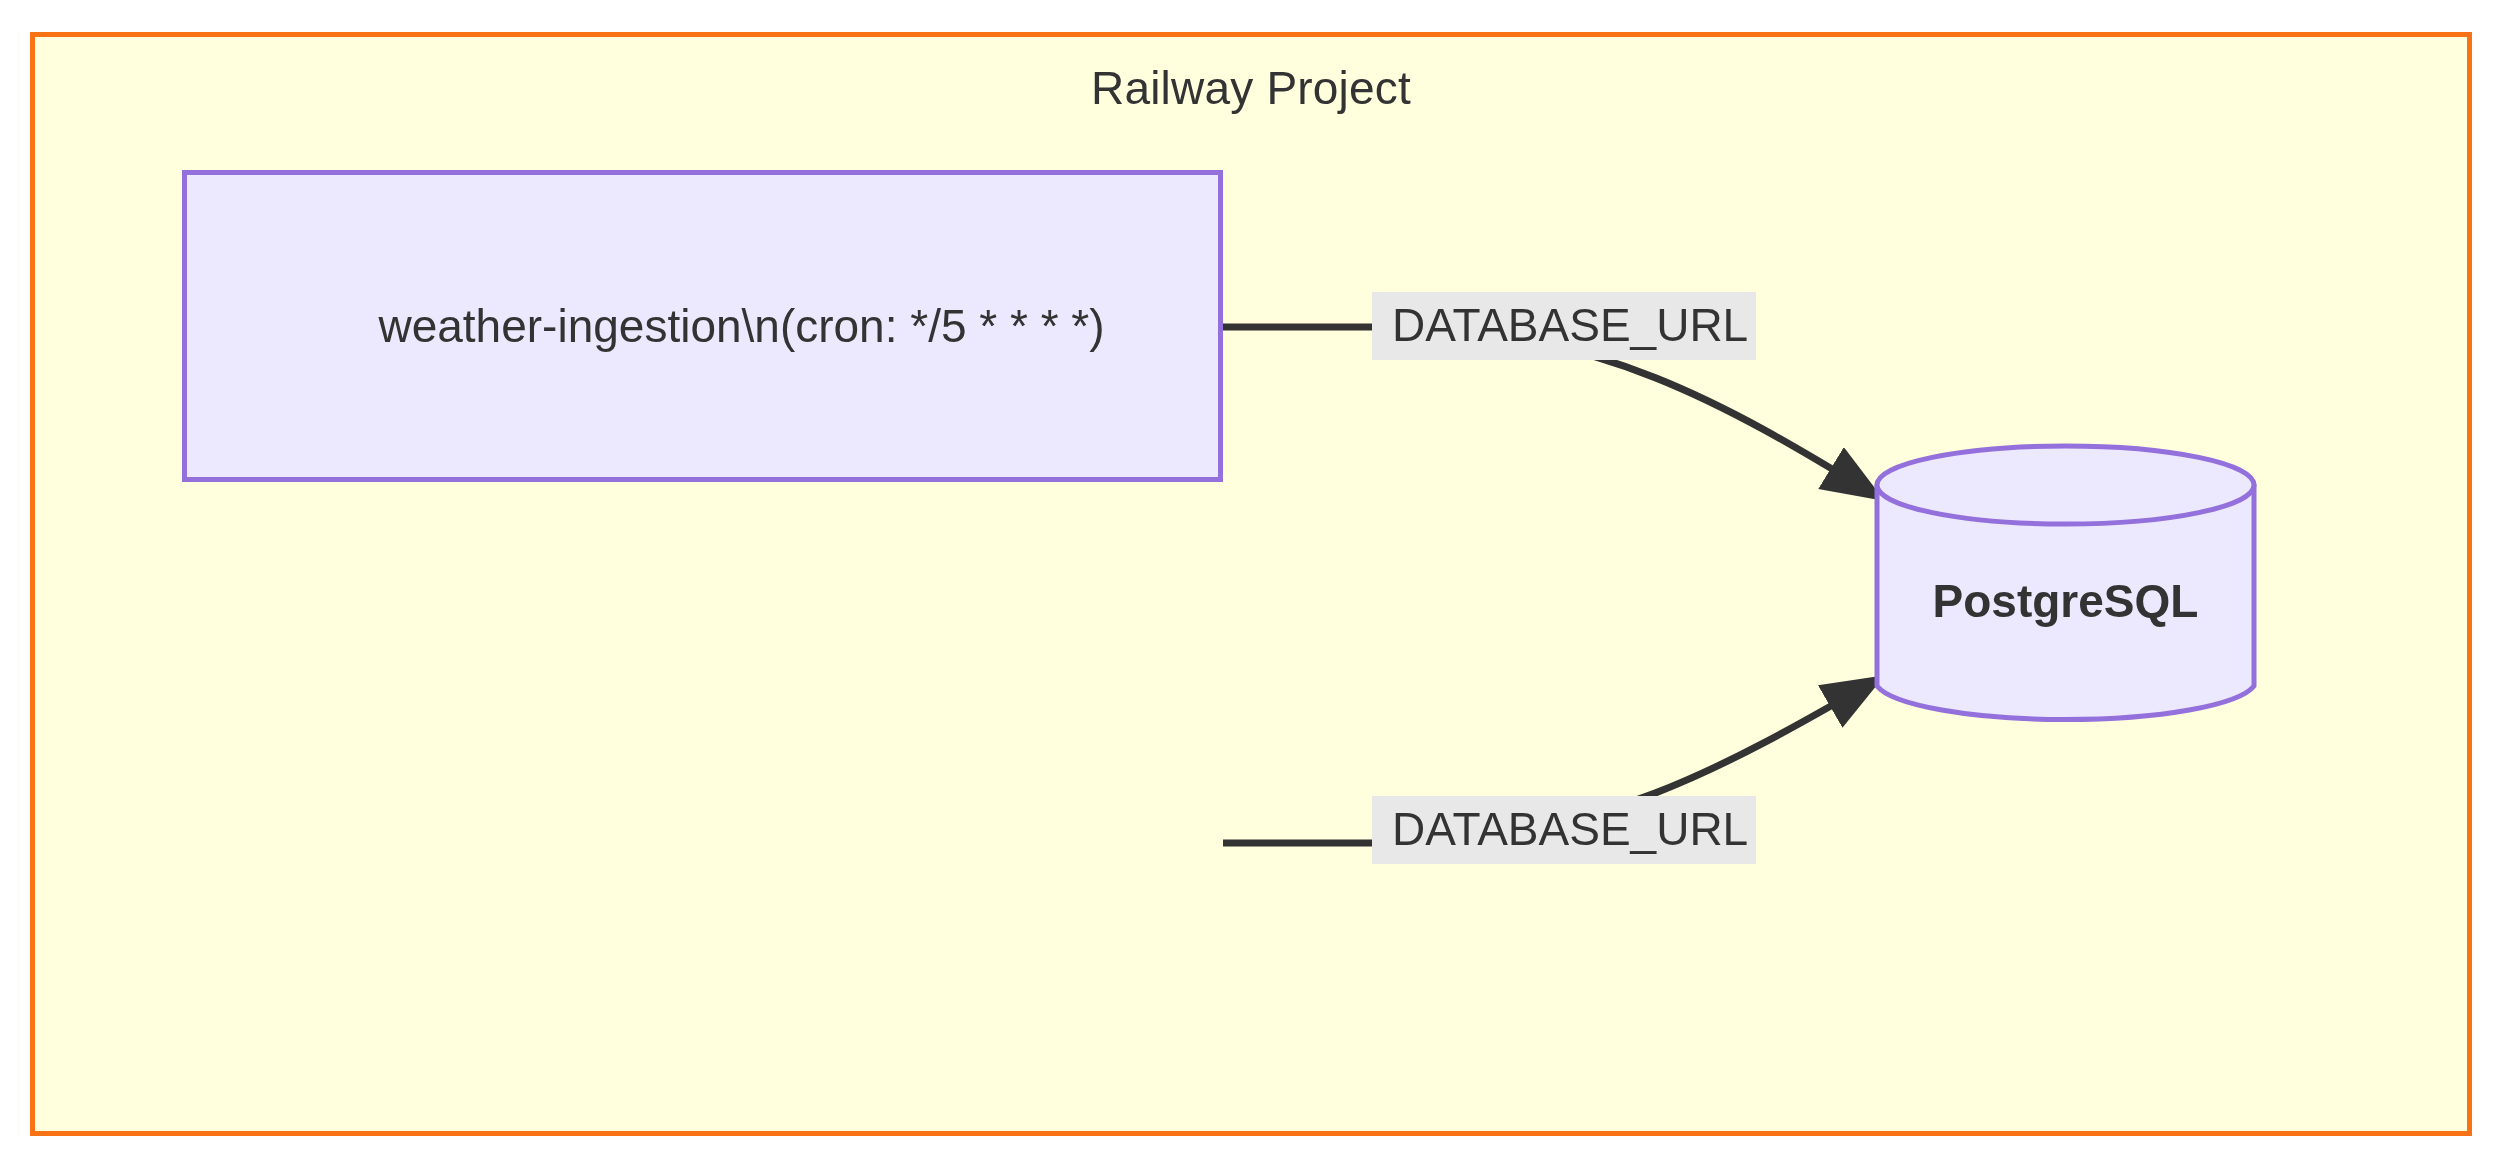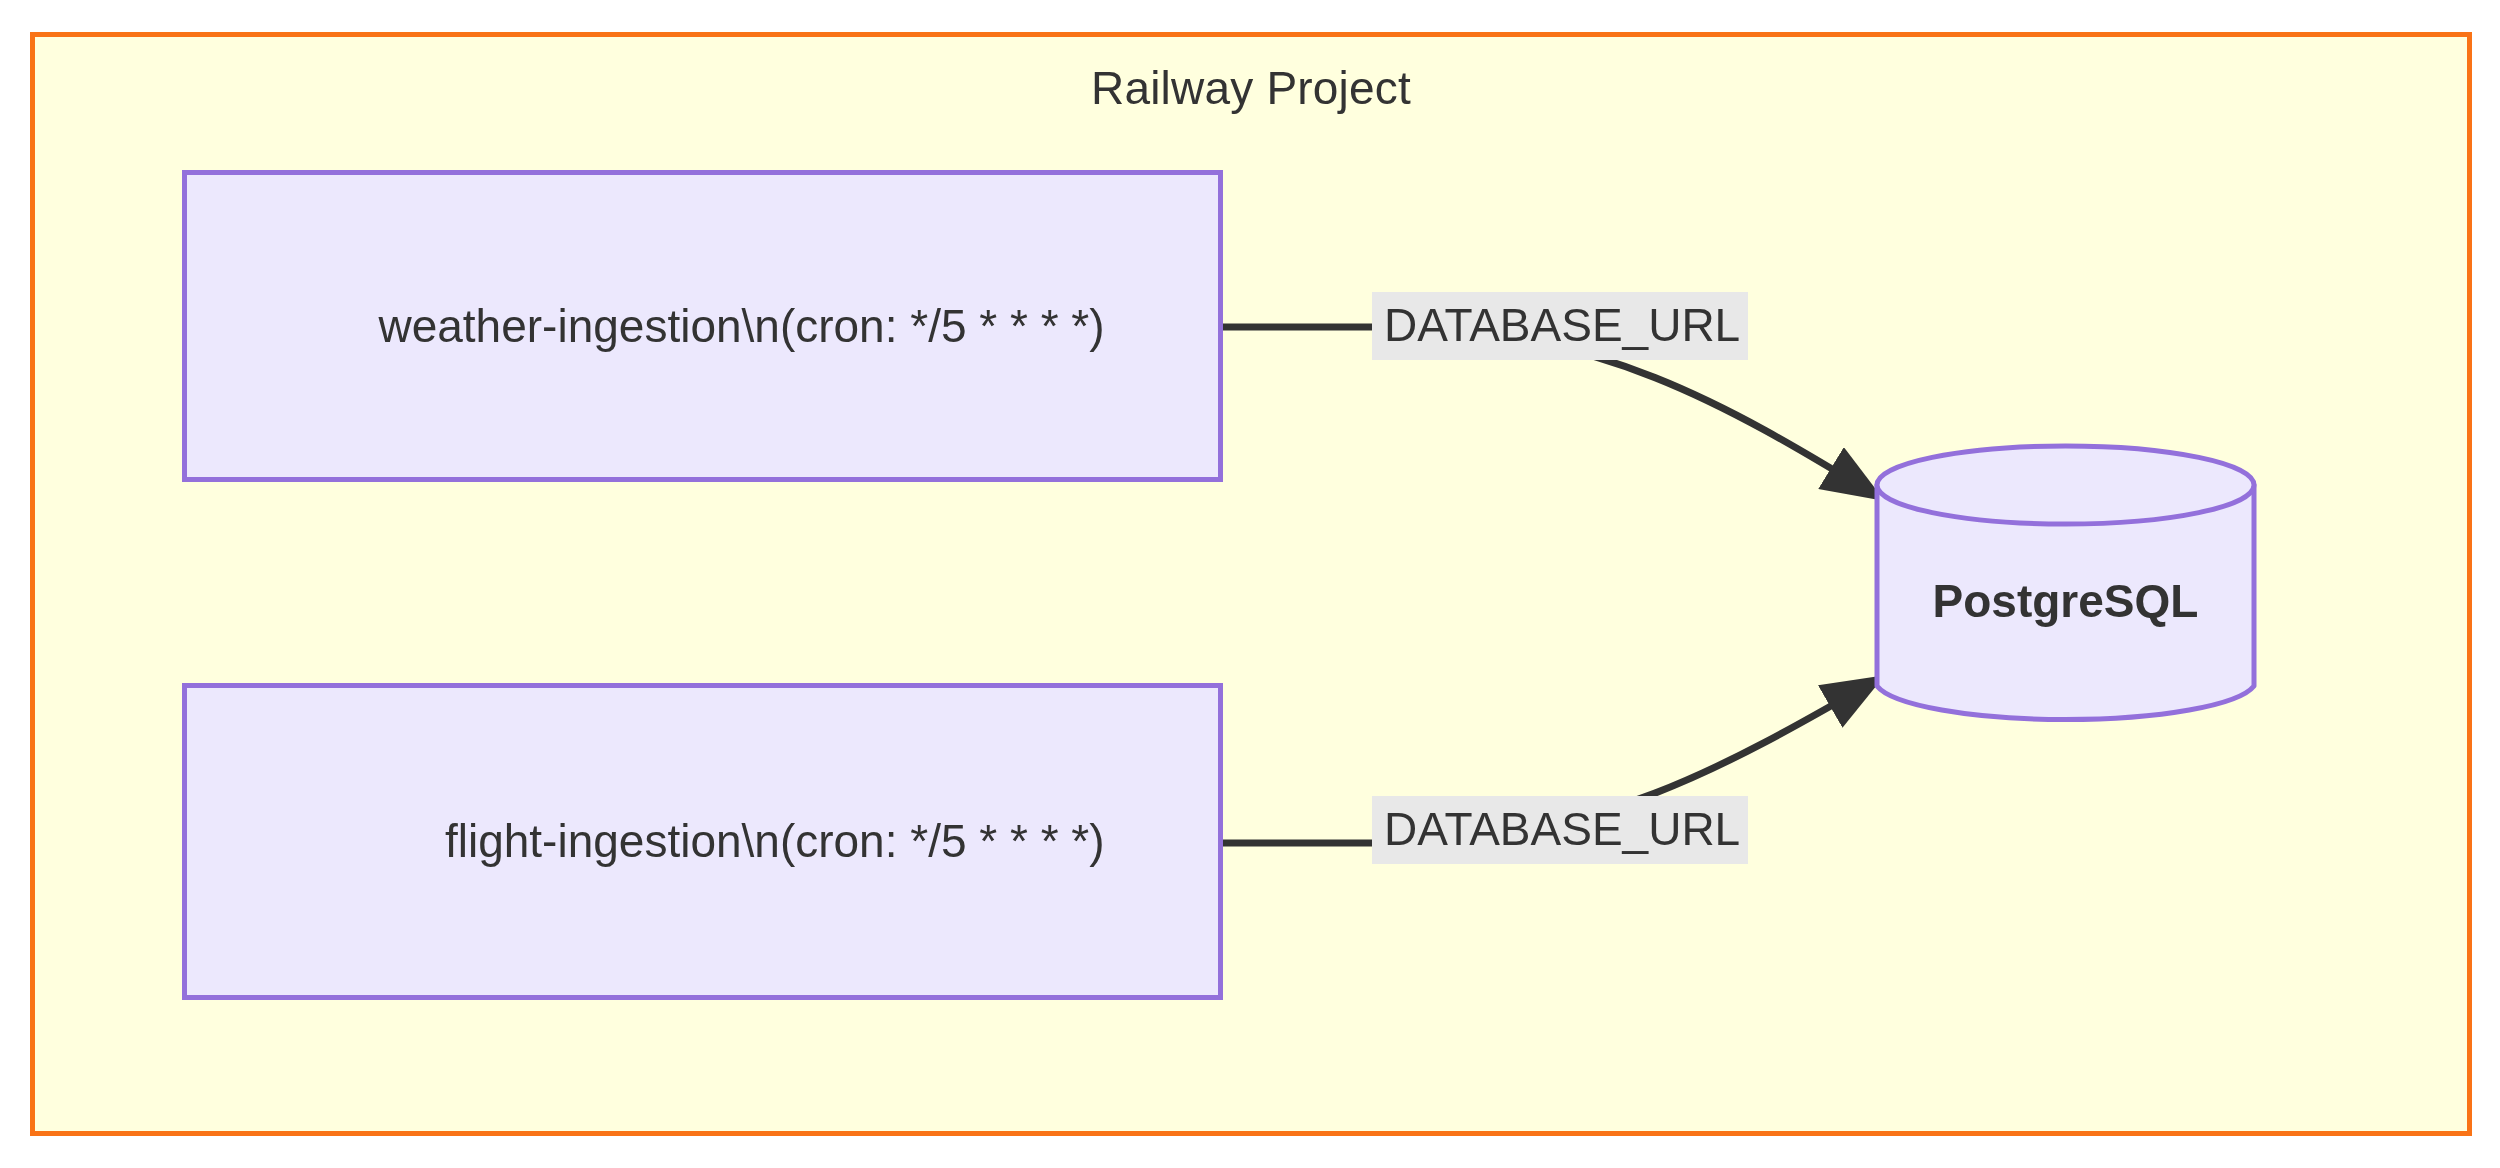--- a/index.html
+++ b/index.html
@@ -96,42 +96,39 @@
     height: 1168px;
     pointer-events: none;
   }
   
   .edge-label {
     position: absolute;
     background: #e8e8e8;
     color: #333333;
     font-size: 46px;
     line-height: 1;
-    padding: 10px 8px 12px 12px;
+    padding: 10px 8px 12px 20px;
     white-space: nowrap;
   }
   #edge-label-1 { left: 1372px; top: 292px; }
   #edge-label-2 { left: 1372px; top: 796px; }
 </style>
 </head>
 <body>
 
 <div id="stage">
 
   <div class="subgraph">
     <div class="subgraph-title">Railway Project</div>
   </div>
 
   <div class="node-rect" id="node-weather">
     <span class="node-label">weather-ingestion\n(cron: */5 * * * *)</span>
   </div>
 
-  <div class="node-rect" id="node-flight">
-    <span class="node-label">flight-ingestion\n(cron: */5 * * * *)</span>
-  </div>
 
   <svg id="edges" width="2500" height="1168" viewBox="0 0 2500 1168">
     <defs>
       <marker id="arrowhead" markerWidth="9" markerHeight="7" refX="8.2" refY="3.5" orient="auto" markerUnits="strokeWidth">
         <polygon points="0,0 9,3.5 0,7" fill="#333333"></polygon>
       </marker>
     </defs>
 
     <path d="M 1223 327 L 1400 327 C 1600 332 1720 400 1880 498" fill="none" stroke="#333333" stroke-width="7" marker-end="url(#arrowhead)"></path>
 

